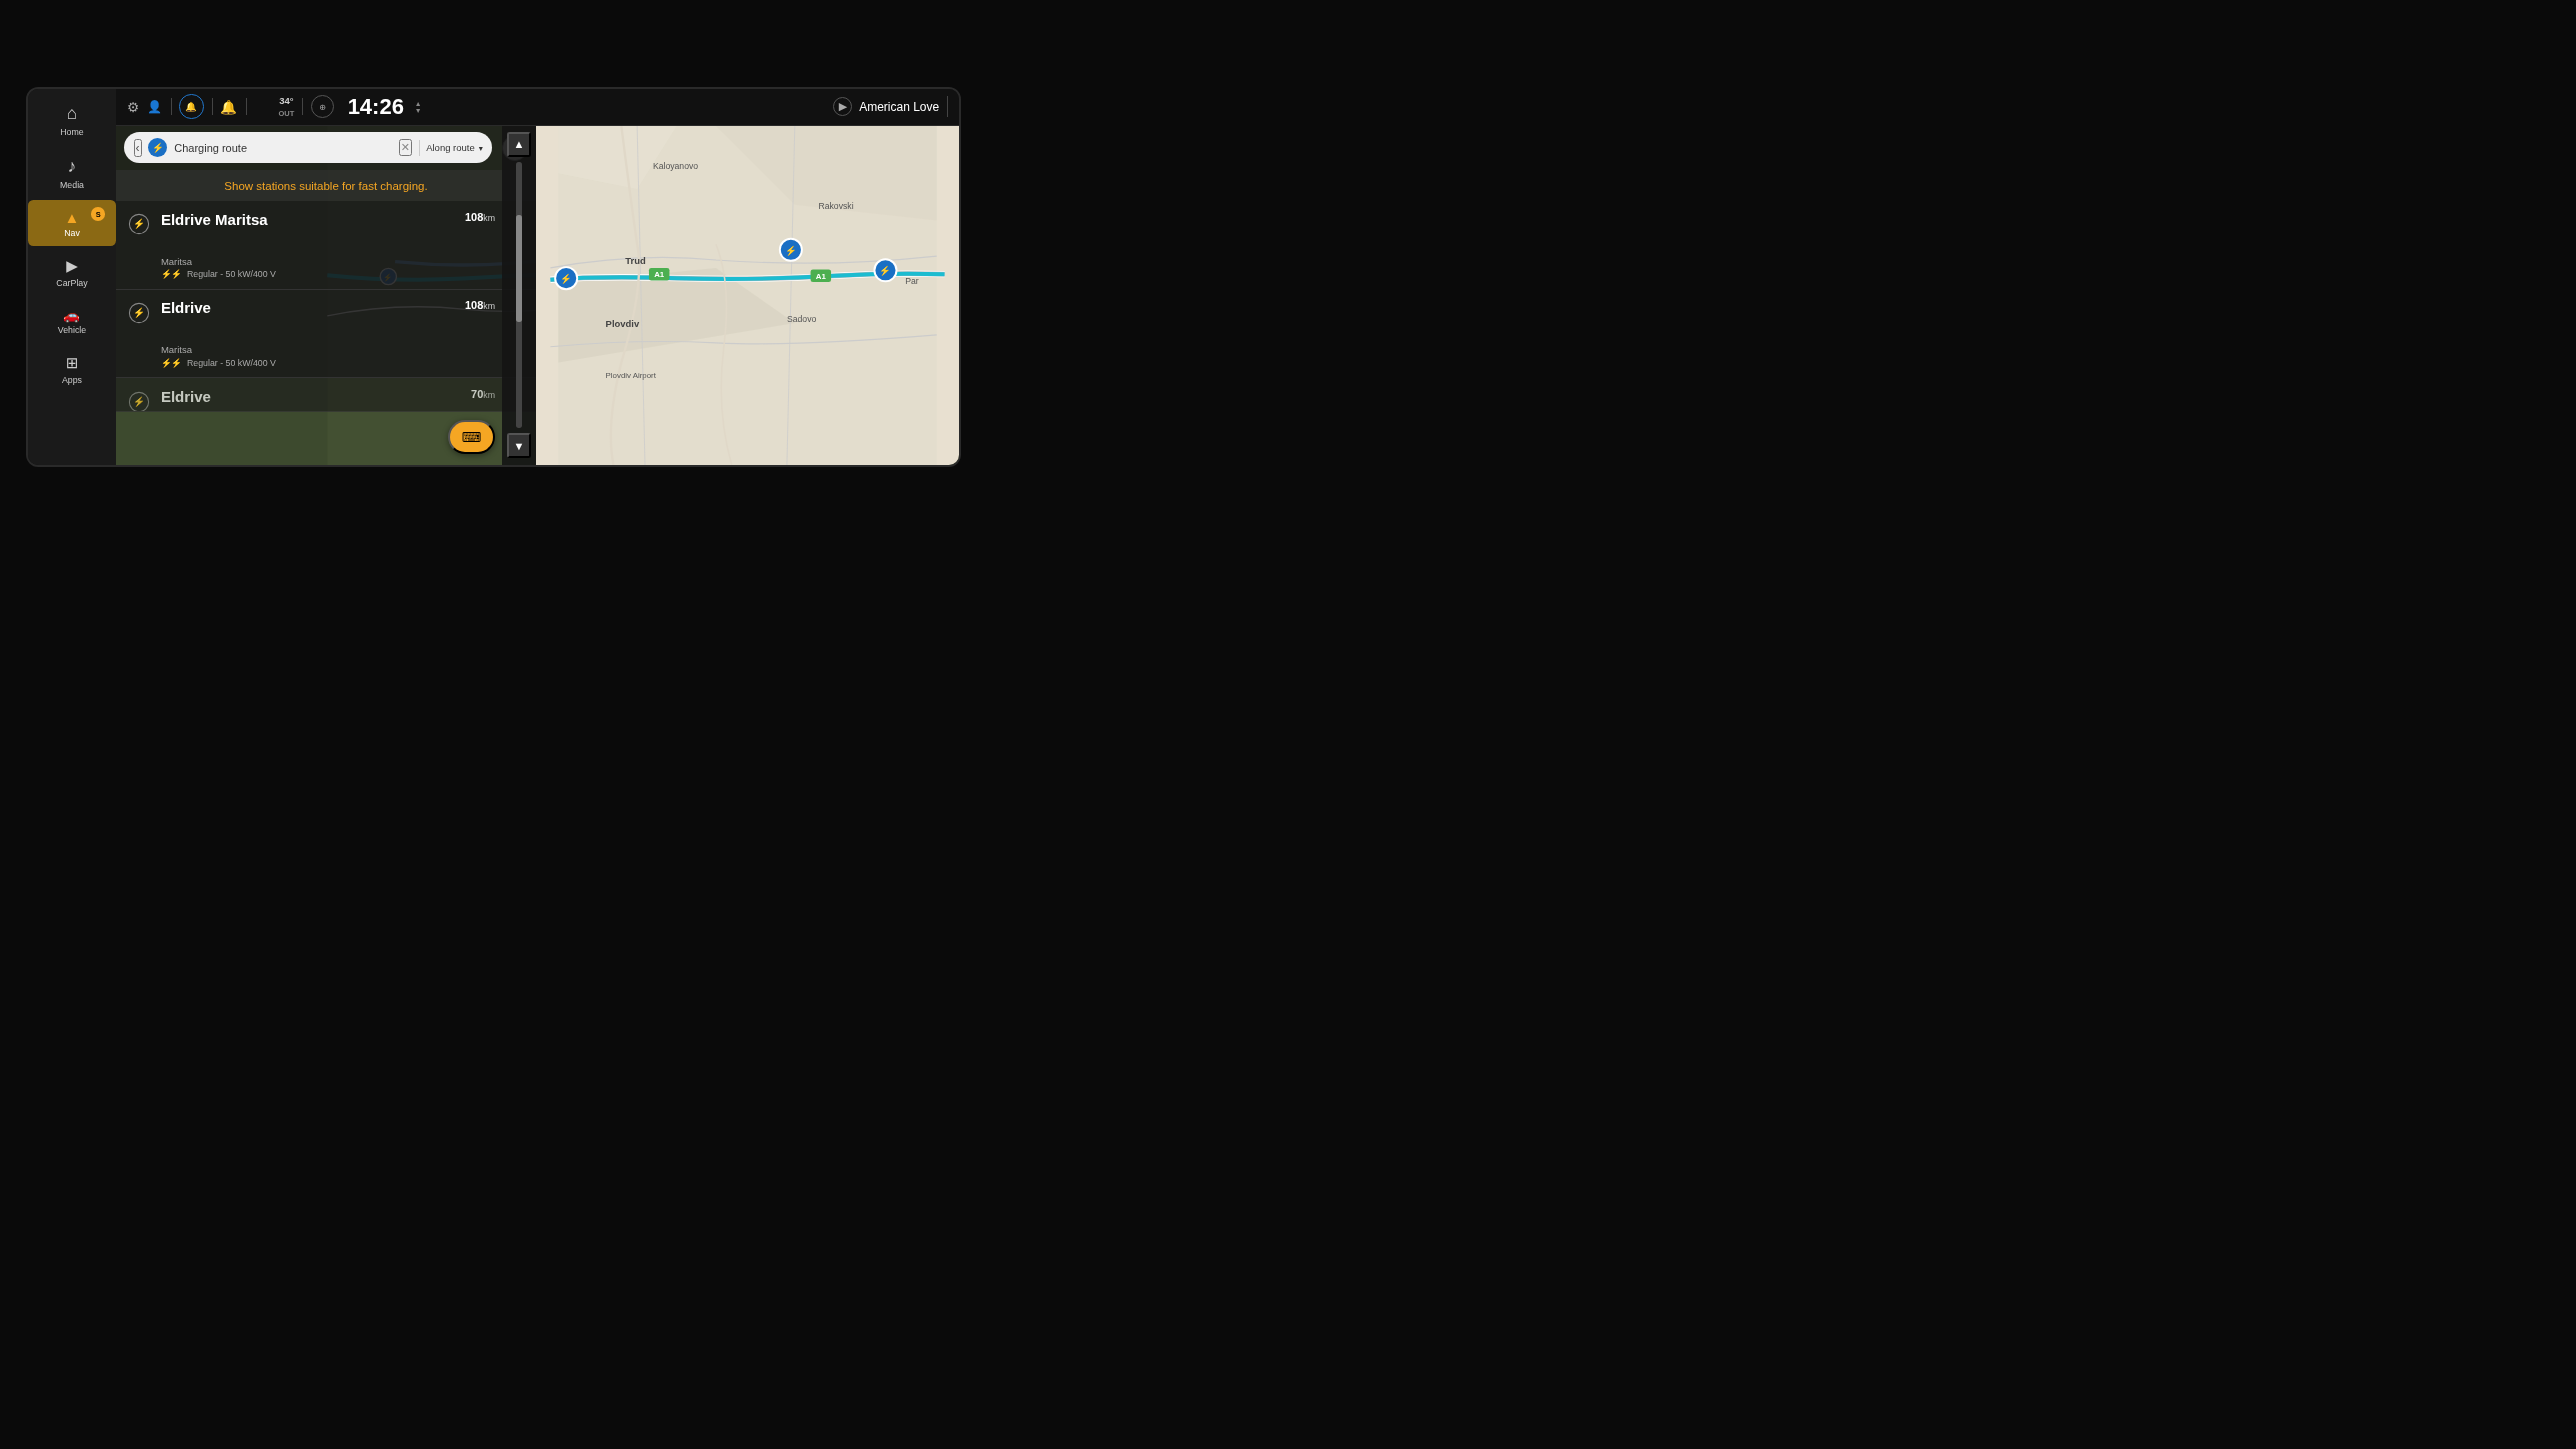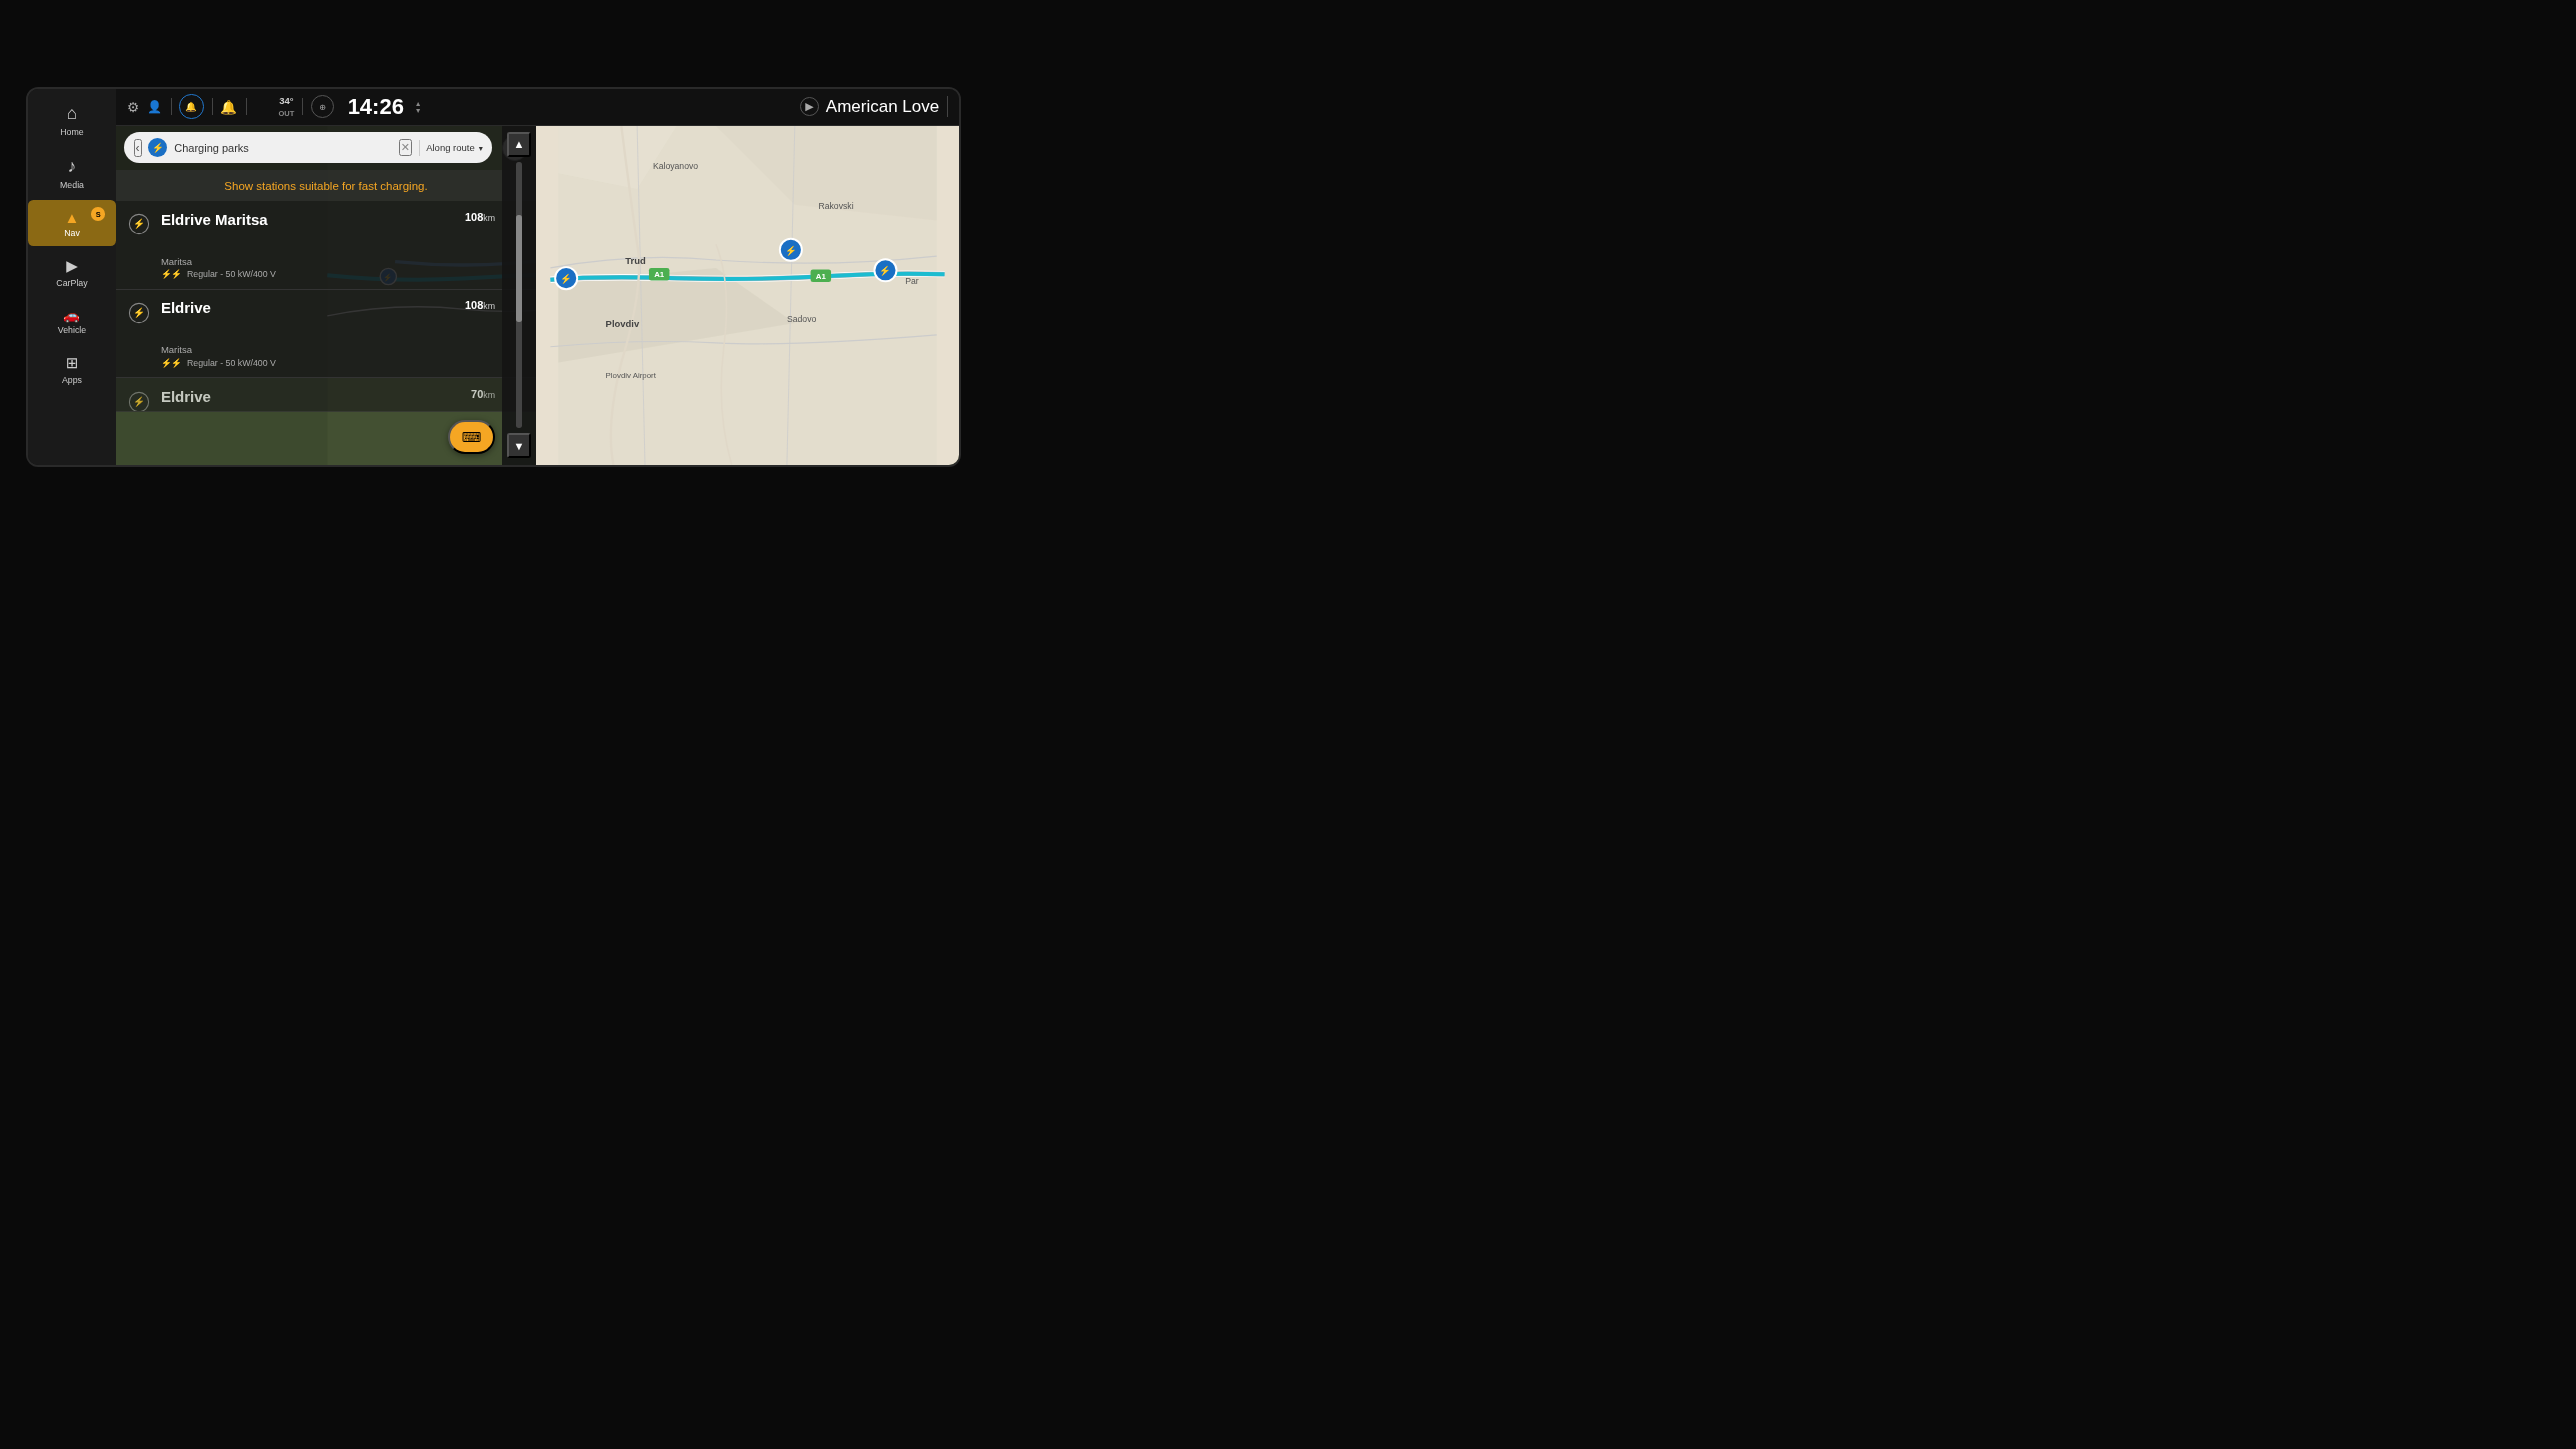--- a/index.html
+++ b/index.html
@@ -469,21 +469,21 @@
         <span style="font-size:8.1px;">⊕</span>
       </div>
       <div class="status-time">14:26</div>
       <div class="status-time-arrow">
         <span style="font-size:6.8px;">▲</span>
         <span style="font-size:6.8px;">▼</span>
       </div>
       <div class="status-spacer"></div>
       <div class="now-playing">
         <span style="font-size:11px; color:#aaa; border: 0.7px solid #555; border-radius:50%; width:19px; height:19px; display:flex; align-items:center; justify-content:center;">▶</span>
-        <span style="font-size:17px;">American Love</span>
+        <span style="font-size:12px;">American Love</span>
       </div>
       <div class="status-bar-right-divider"></div>
     </div>
 
     <div class="content-area">
 
       <div class="map-bg">
         <svg viewBox="0 0 620 500" xmlns="http://www.w3.org/2000/svg">
 
           <rect width="620" height="500" fill="#3d4a2e"></rect>
@@ -507,21 +507,21 @@
         </svg>
       </div>
 
       <div class="search-panel">
 
         <div class="search-bar-container">
           <div style="display:flex; align-items:center; gap:5.4px;">
             <div class="search-bar" style="flex:1;">
               <button class="search-back">‹</button>
               <div class="search-charging-icon">⚡</div>
-              <span class="search-text">Charging parks</span>
+              <span class="search-text">Charging route</span>
               <button class="search-clear">✕</button>
               <div class="search-divider"></div>
               <div class="along-route-btn">
                 <span>Along route</span>
                 <span style="font-size:8.1px;">▾</span>
               </div>
             </div>
             <button class="search-close-btn">✕</button>
           </div>
         </div>

